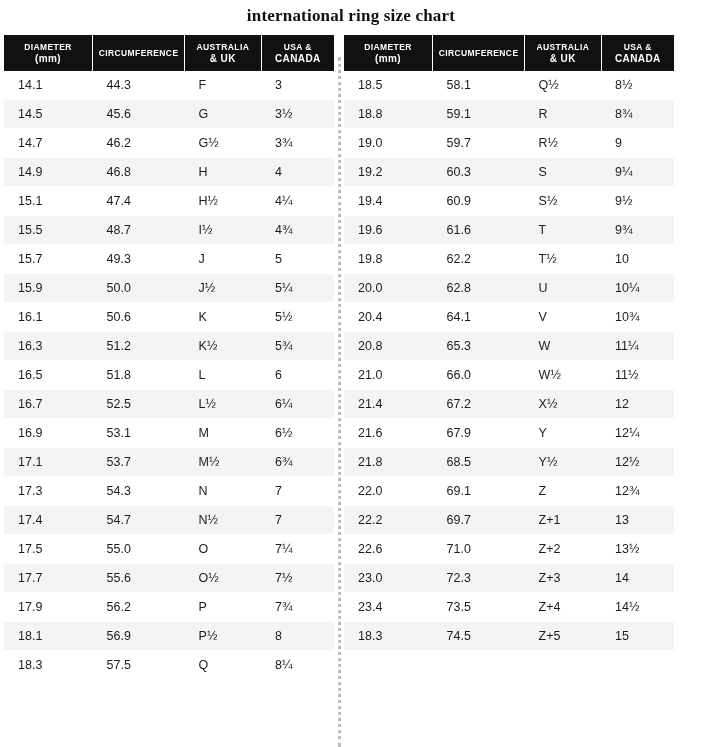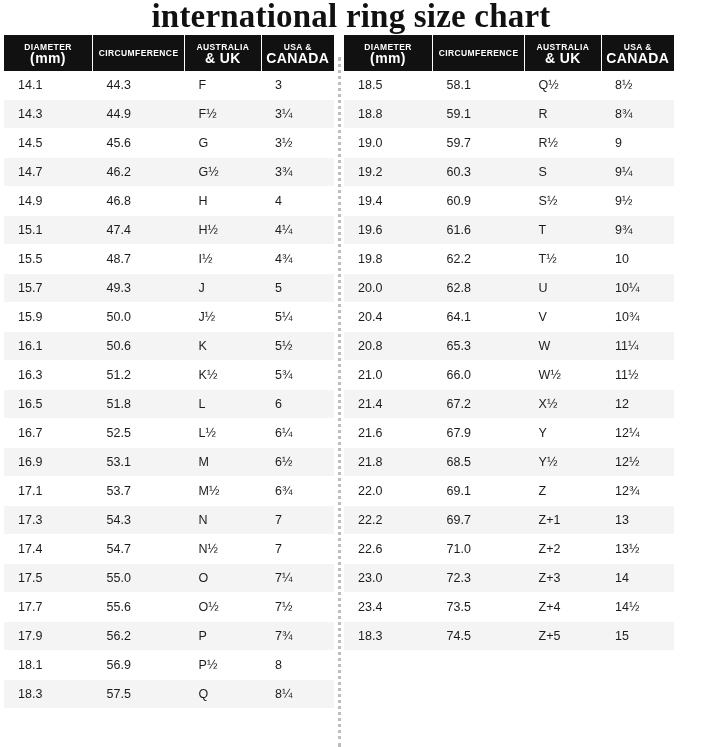--- a/index.html
+++ b/index.html
@@ -17,21 +17,21 @@
   .page {
     width: 702px;
     height: 747px;
     position: relative;
     box-sizing: border-box;
   }
   .chart-title {
     text-align: center;
     font-family: "Liberation Serif", serif;
     font-weight: bold;
-    font-size: 33px;
+    font-size: 17px;
     line-height: 28px;
     letter-spacing: 0.2px;
     padding: 2px 0 5px 0;
     margin: 0;
     color: #111111;
   }
   .tables {
     display: flex;
     flex-direction: row;
     align-items: flex-start;
@@ -69,21 +69,21 @@
     line-height: 11px;
     vertical-align: middle;
     border-right: 1px solid #ffffff;
   }
   thead th:last-child {
     border-right: none;
   }
   thead th .sub {
     display: block;
     font-weight: bold;
-    font-size: 14px;
+    font-size: 10px;
   }
   tbody td {
     font-size: 12.5px;
     padding: 6px 0 6px 14px;
     height: 16px;
     color: #1c1c1c;
     border-bottom: 1px solid #ffffff;
     text-align: left;
   }
   tbody tr:nth-child(odd) td {
@@ -132,26 +132,20 @@
           </tr>
         </thead>
         <tbody id="left-body">
             <tr>
               <td>14.1</td>
               <td>44.3</td>
               <td>F</td>
               <td>3</td>
             </tr>
             <tr>
-              <td>14.3</td>
-              <td>44.9</td>
-              <td>F½</td>
-              <td>3¼</td>
-            </tr>
-            <tr>
               <td>14.5</td>
               <td>45.6</td>
               <td>G</td>
               <td>3½</td>
             </tr>
             <tr>
               <td>14.7</td>
               <td>46.2</td>
               <td>G½</td>
               <td>3¾</td>

